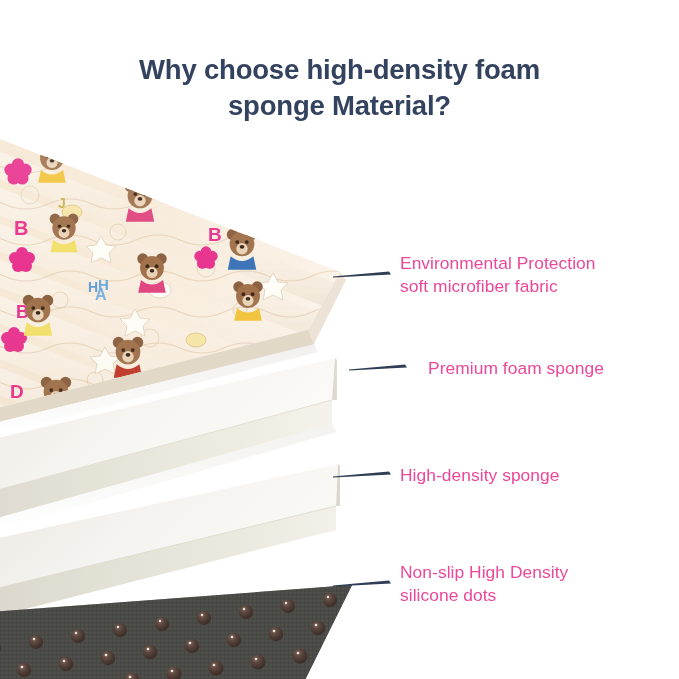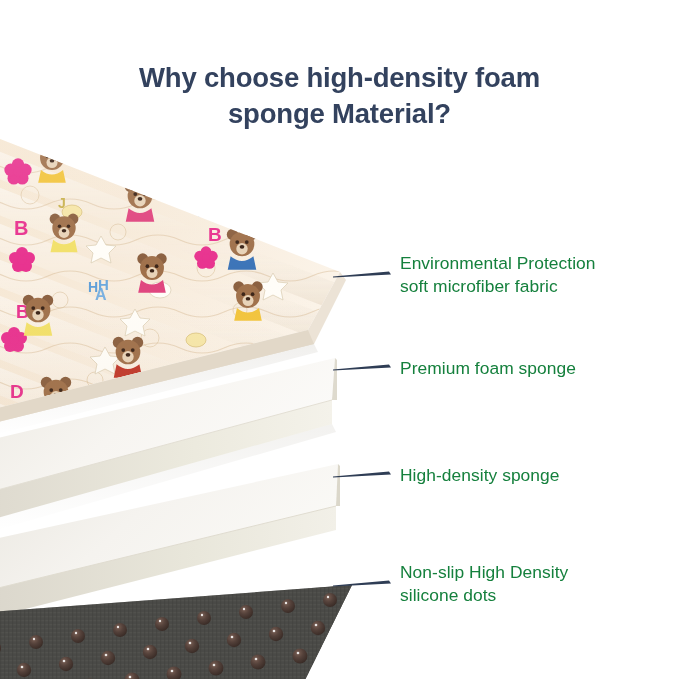--- a/index.html
+++ b/index.html
@@ -9,21 +9,21 @@
     font-family:"Liberation Sans", sans-serif;
     overflow:hidden;
     position:relative;
   }
 
   #stage { position:absolute; inset:0; width:679px; height:679px; }
 
   
   #title {
     position:absolute;
-    left:0; top:60px;
+    left:0; top:52px;
     width:679px;
     text-align:center;
     font-size:27.5px;
     font-weight:bold;
     line-height:1.32;
     letter-spacing:-0.2px;
     color:#33425e;
     white-space:pre-line;
   }
 
@@ -38,28 +38,28 @@
     gap:0px;
   }
   .lead {
     flex:0 0 auto;
     width:58px; height:14px;
     display:block;
   }
   .ctext {
     font-size:17.4px;
     line-height:1.30;
-    color:#15803d;
+    color:#ec4899;
     white-space:pre-line;
     padding-left:9px;
     letter-spacing:0.05px;
   }
 
   #c1 { left:333px; top:252px; }
-  #c2 { left:333px; top:357px; }
+  #c2 { left:349px; top:357px;gap:12px; }
   #c3 { left:333px; top:464px; }
   #c4 { left:333px; top:561px; }
 </style>
 </head>
 <body>
 
 <div id="stage">
 
   <div id="title">Why choose high-density foam
 sponge Material?</div>

